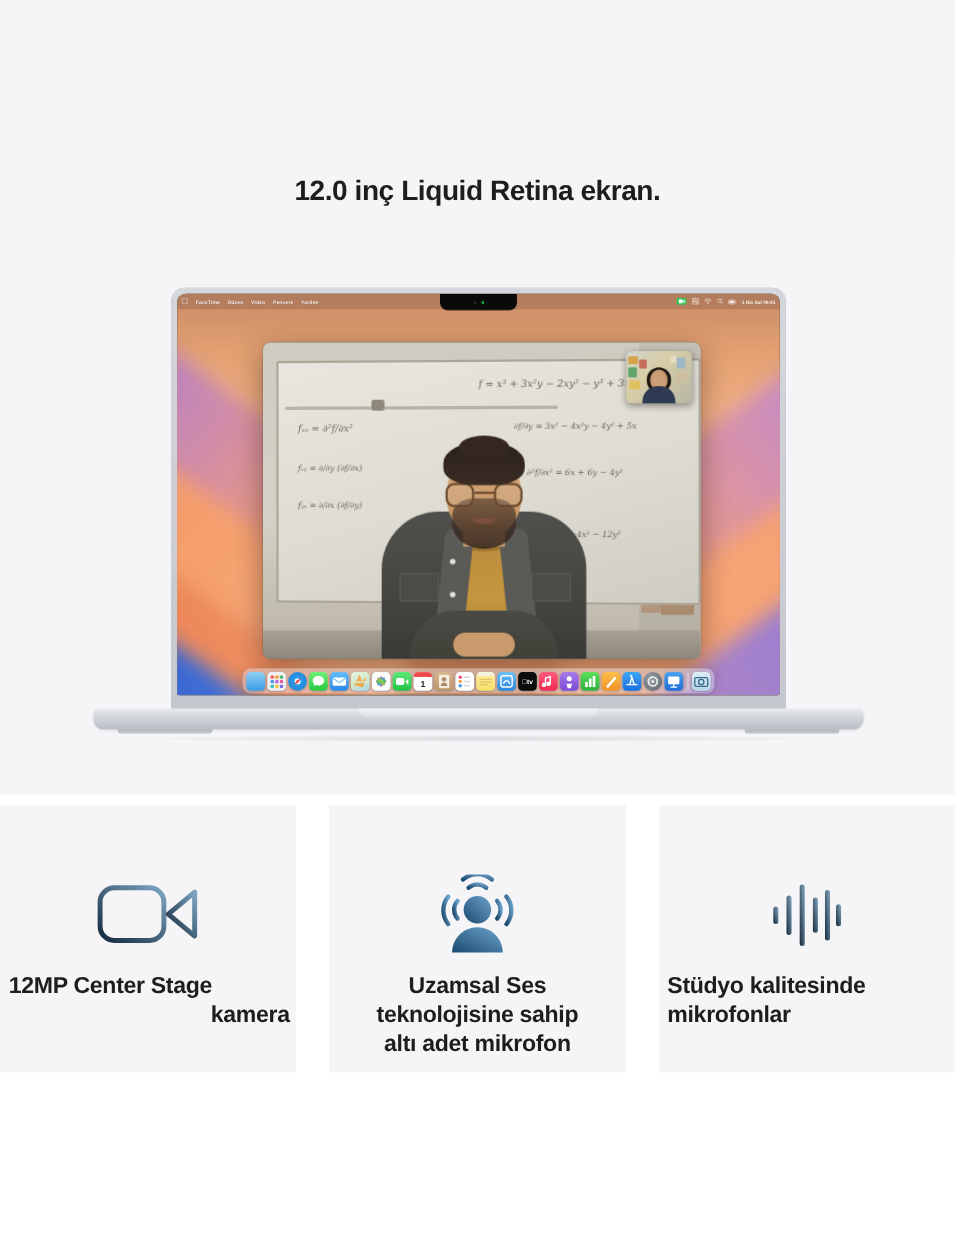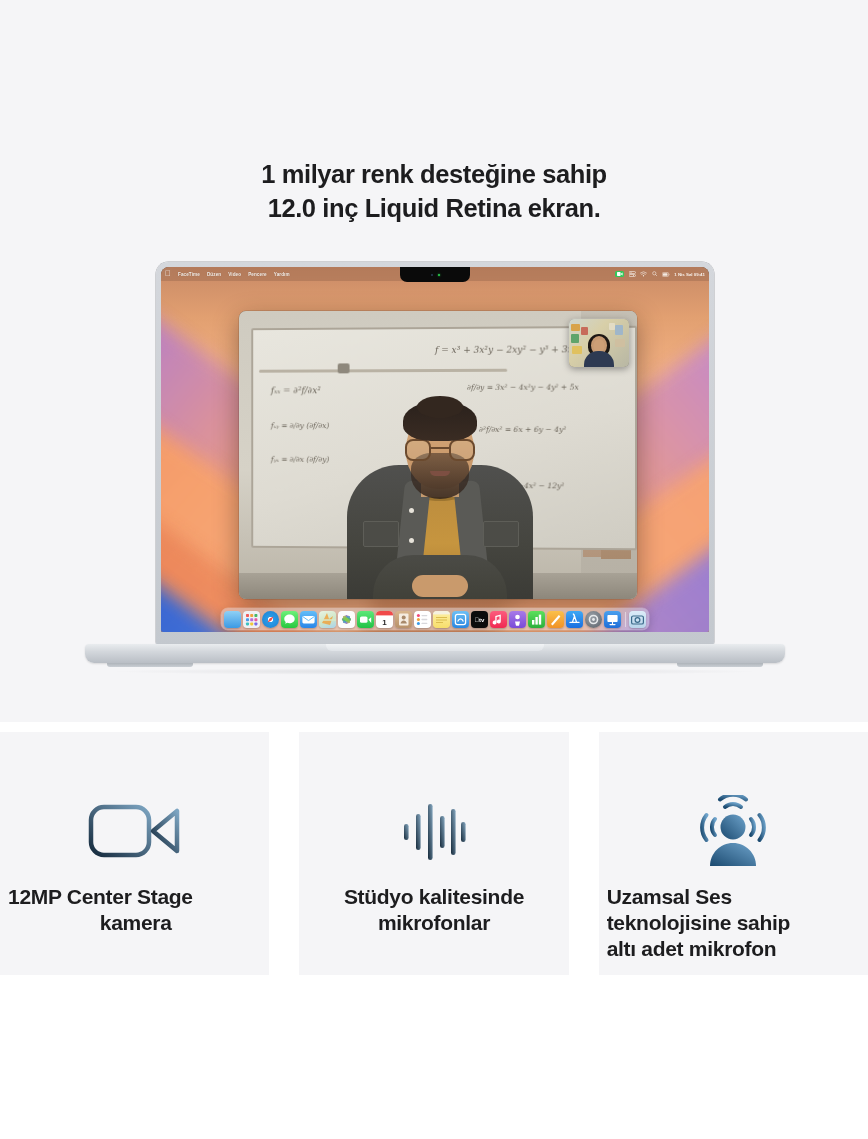--- a/index.html
+++ b/index.html
@@ -220,21 +220,20 @@
   .card:last-child .card-text { text-align:left; padding-left:8px; white-space:nowrap; }
 </style>
 </head>
 <body>
 
 <div class="page">
 
   <section class="hero">
 
     <h1 class="hero-title">
-      <span>1 milyar renk desteğine sahip</span>
       <span>12.0 inç Liquid Retina ekran.</span>
     </h1>
 
     <div class="laptop">
 
       <div class="lid">
         <div class="screen">
 
           <div class="wallpaper">
             <div class="wp-ribbon rb-l1"></div>
@@ -495,46 +494,21 @@
             <stop offset="0" stop-color="#14293c"></stop>
                 <stop offset="1" stop-color="#7da5c2"></stop>
           </linearGradient>
             </defs>
           <rect x="4" y="7" width="58" height="48" rx="13" fill="none" stroke="url(#g1)" stroke-width="4.5"></rect>
           <path d="M66 31 90 11v40z" fill="none" stroke="url(#g1)" stroke-width="4.5" stroke-linejoin="round"></path>
         </svg>
       </div>
       <div class="card-text">
         <span>12MP Center Stage</span>
-        <span style="display:block;text-align:center;">kamera</span>
-      </div>
-    </div>
-
-    <div class="card">
-      <div class="card-icon">
-        <svg width="70" height="70" viewBox="0 0 70 70">
-          <defs>
-              <linearGradient id="g2" x1="0" y1="1" x2="1" y2="0">
-            <stop offset="0" stop-color="#15293a"></stop>
-                <stop offset="1" stop-color="#86a8c1"></stop>
-          </linearGradient>
-            </defs>
-          <g fill="url(#g2)">
-            <rect x="5" y="28" width="4.6" height="16" rx="2.3"></rect>
-            <rect x="17" y="18" width="4.6" height="36" rx="2.3"></rect>
-            <rect x="29" y="8" width="4.6" height="56" rx="2.3"></rect>
-            <rect x="41" y="20" width="4.6" height="32" rx="2.3"></rect>
-            <rect x="52" y="13" width="4.6" height="46" rx="2.3"></rect>
-            <rect x="62" y="26" width="4.6" height="20" rx="2.3"></rect>
-          </g>
-        </svg>
-      </div>
-      <div class="card-text">
-        <span>Stüdyo kalitesinde</span>
-        <span style="display:block;">mikrofonlar</span>
+        <span style="display:block;text-align:right;">kamera</span>
       </div>
     </div>
 
     <div class="card">
       <div class="card-icon">
         <svg width="84" height="72" viewBox="0 0 84 72">
           <defs>
               <linearGradient id="g3" x1="0" y1="1" x2="1" y2="0">
             <stop offset="0" stop-color="#1b4a70"></stop>
                 <stop offset="1" stop-color="#6ea3cb"></stop>
@@ -552,14 +526,39 @@
           <path d="M19 71c0-12.7 10.3-23 23-23s23 10.3 23 23z" fill="url(#g3)"></path>
         </svg>
       </div>
       <div class="card-text">
         <span>Uzamsal Ses</span>
         <span style="display:block;">teknolojisine sahip</span>
         <span style="display:block;">altı adet mikrofon</span>
       </div>
     </div>
 
+    <div class="card">
+      <div class="card-icon">
+        <svg width="70" height="70" viewBox="0 0 70 70">
+          <defs>
+              <linearGradient id="g2" x1="0" y1="1" x2="1" y2="0">
+            <stop offset="0" stop-color="#15293a"></stop>
+                <stop offset="1" stop-color="#86a8c1"></stop>
+          </linearGradient>
+            </defs>
+          <g fill="url(#g2)">
+            <rect x="5" y="28" width="4.6" height="16" rx="2.3"></rect>
+            <rect x="17" y="18" width="4.6" height="36" rx="2.3"></rect>
+            <rect x="29" y="8" width="4.6" height="56" rx="2.3"></rect>
+            <rect x="41" y="20" width="4.6" height="32" rx="2.3"></rect>
+            <rect x="52" y="13" width="4.6" height="46" rx="2.3"></rect>
+            <rect x="62" y="26" width="4.6" height="20" rx="2.3"></rect>
+          </g>
+        </svg>
+      </div>
+      <div class="card-text">
+        <span>Stüdyo kalitesinde</span>
+        <span style="display:block;">mikrofonlar</span>
+      </div>
+    </div>
+
   </section>
 </div>
 
 </body></html>

